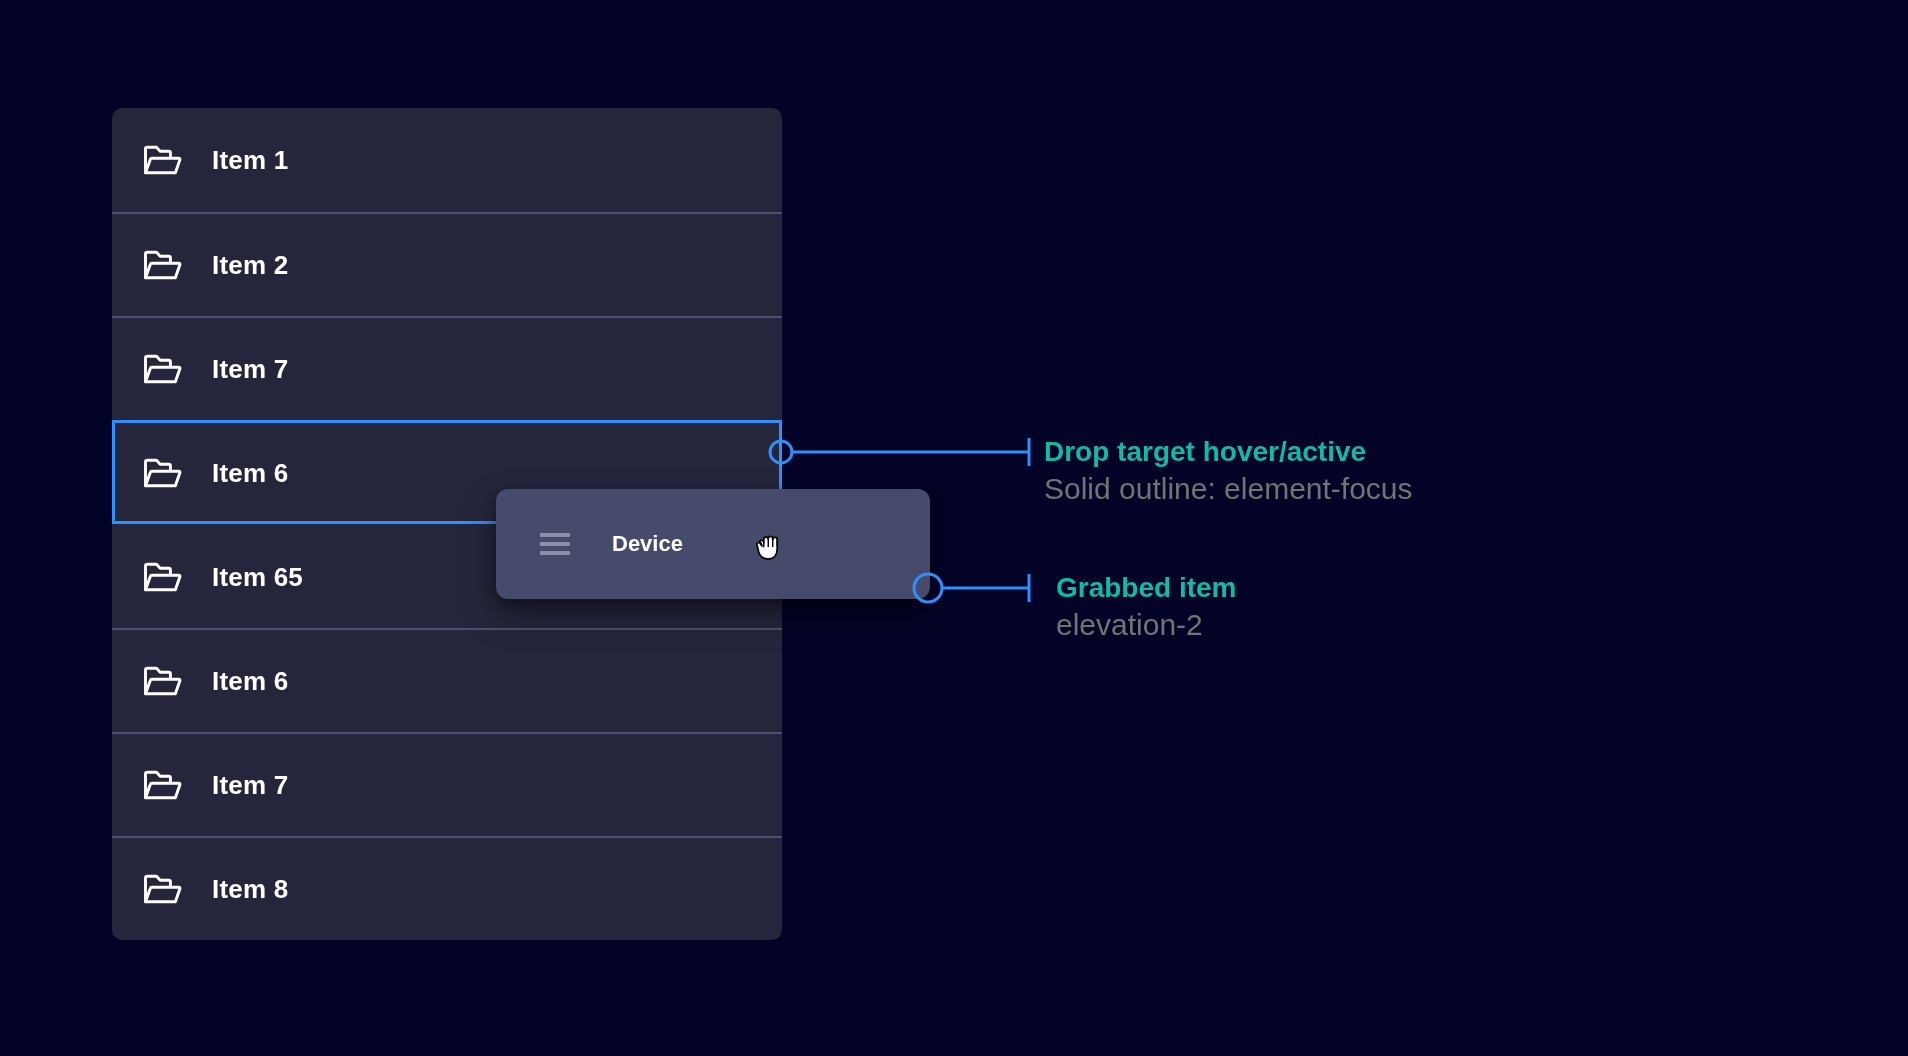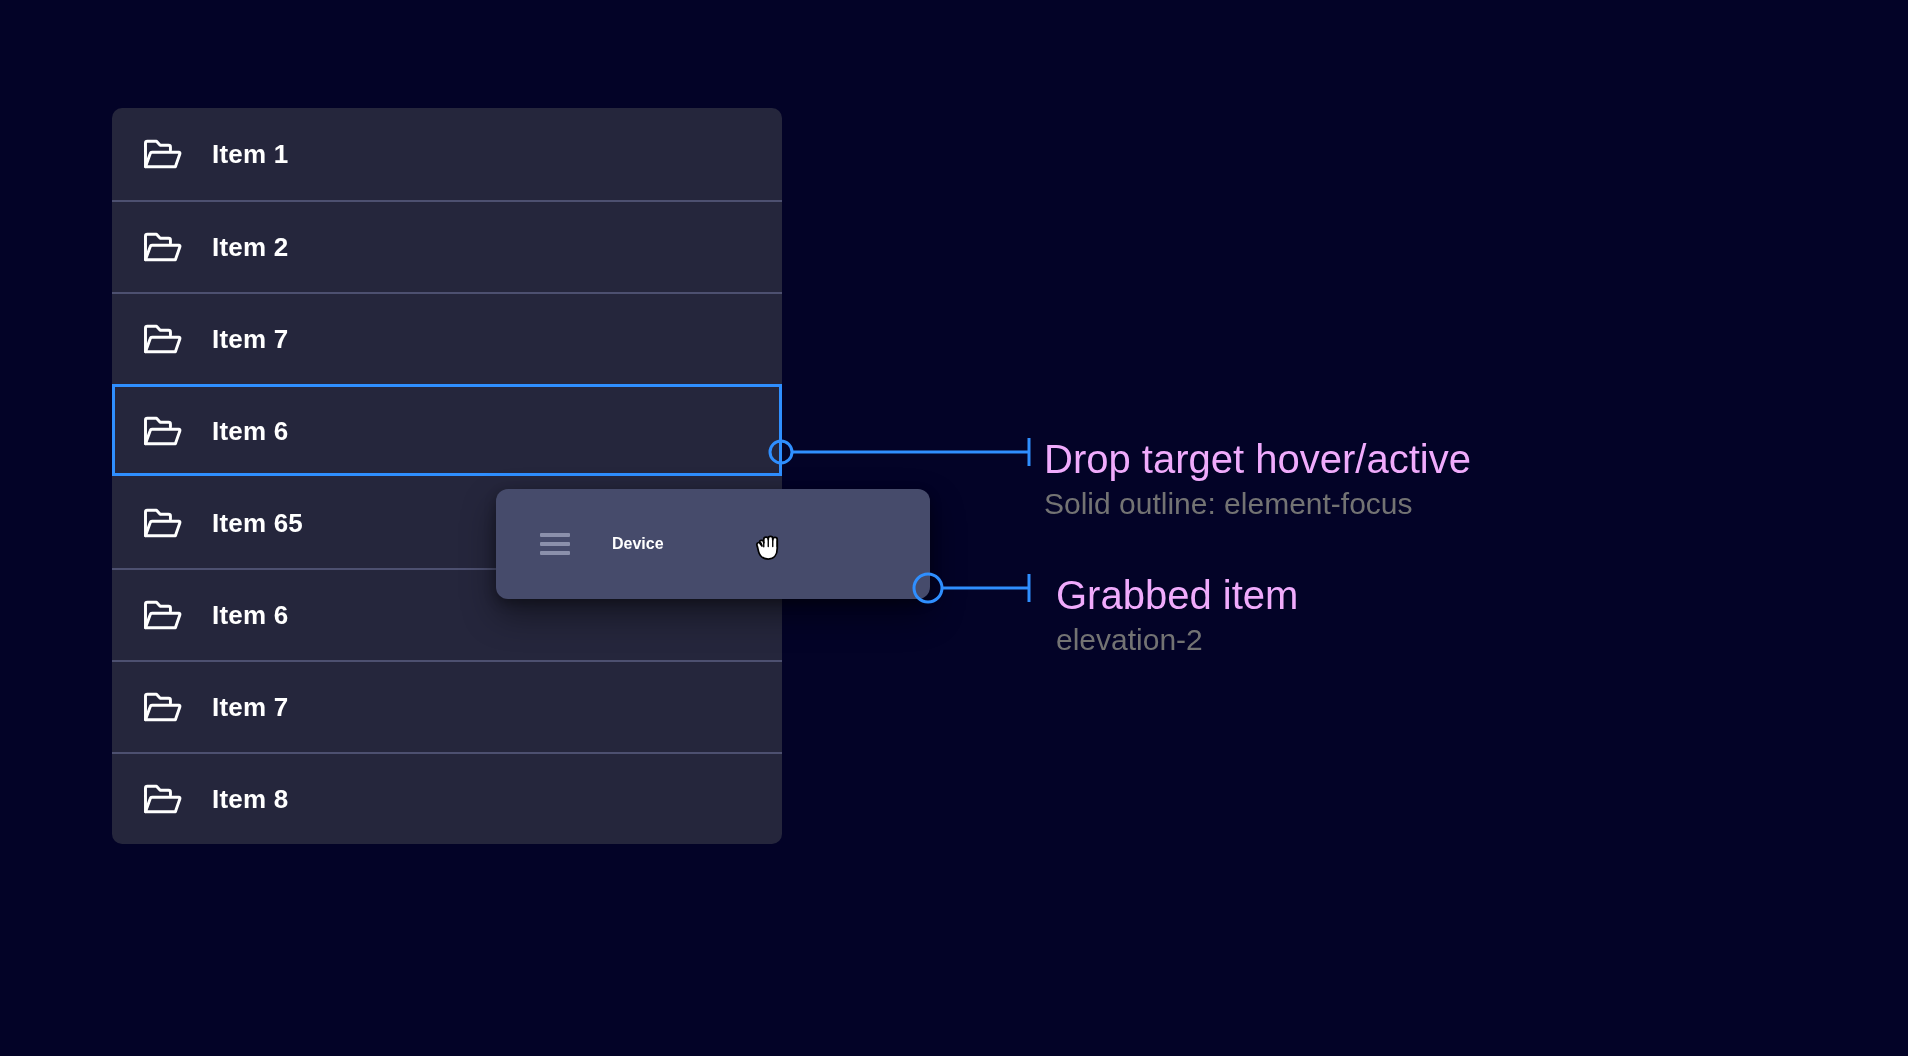--- a/index.html
+++ b/index.html
@@ -27,21 +27,21 @@
     position: absolute;
     left: 112px;
     top: 108px;
     width: 670px;
     background: #25263c;
     border-radius: 10px;
     overflow: hidden;
   }
   .list-row {
     position: relative;
-    height: 92px;
+    height: 104px;
     display: flex;
     align-items: center;
     padding-left: 28px;
     box-sizing: border-box;
   }
   .list-row + .list-row {
     border-top: 2px solid #4d5070;
   }
   .list-row .folder-icon {
     width: 44px;
@@ -93,21 +93,21 @@
     flex: 0 0 auto;
     margin-right: 42px;
   }
   .hamburger-icon i {
     display: block;
     height: 4px;
     background: #8b90ab;
     border-radius: 1px;
   }
   .drag-card .card-label {
-    font-size: 16px;
+    font-size: 22px;
     font-weight: 700;
     color: #ffffff;
     white-space: nowrap;
   }
 
   
   .grab-cursor {
     position: absolute;
     left: 752px;
     top: 525px;
@@ -124,23 +124,23 @@
     height: 1056px;
     z-index: 7;
     pointer-events: none;
   }
 
   .annotation {
     position: absolute;
     z-index: 8;
   }
   .annotation .ann-title {
-    font-size: 40px;
-    font-weight: 400;
-    color: #f0abfc;
+    font-size: 28px;
+    font-weight: 700;
+    color: #14b8a6;
     line-height: 1.28;
     white-space: nowrap;
   }
   .annotation .ann-sub {
     font-size: 30px;
     font-weight: 400;
     color: #737373;
     line-height: 1.28;
     white-space: nowrap;
   }

